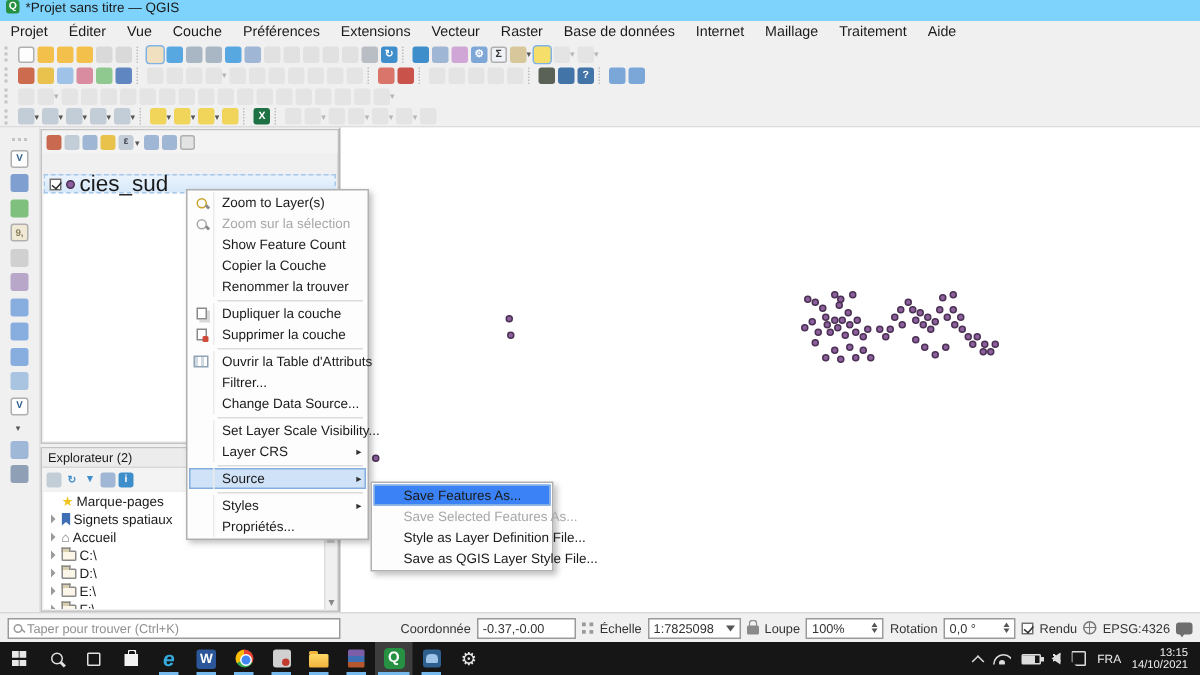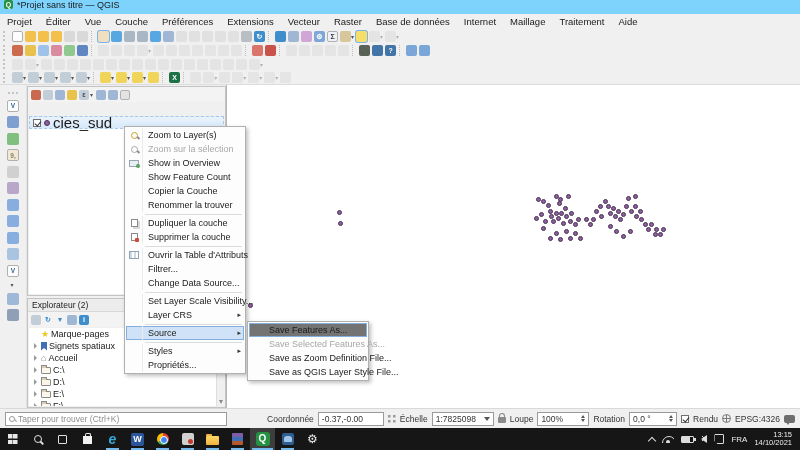--- a/index.html
+++ b/index.html
@@ -65,21 +65,21 @@
 #sub{left:247px;top:321px;width:122px}
 .mi{display:flex;align-items:center;height:14px;position:relative}
 .mic{width:17px;align-self:stretch;border-right:1px solid #ebebeb;display:flex;align-items:center;justify-content:center;flex:none}
 .mil{padding-left:5px;flex:1;white-space:nowrap}
 .marr{margin-right:3px;font-size:7px;color:#333}
 .mi.dis .mil,.mi.dis .marr{color:#a8a8a8}
 .mi.hl{background:#cfe2f7;box-shadow:inset 0 0 0 1px #84aede}
 .msep{height:1px;background:#dcdcdc;margin:1.5px 2px 1.5px 19px}
 .smi{display:flex;align-items:center;height:14px;padding-left:20px;white-space:nowrap}
 .smi.dis{color:#a8a8a8}
-.smi.hl{background:#737373;box-shadow:inset 0 0 0 1px #84aede}
+.smi.hl{background:#3b82f6;box-shadow:inset 0 0 0 1px #84aede}
 
 .ci{position:relative;display:block}
 .ci-zoom-y,.ci-zoom-g{width:7px;height:7px;border:1.5px solid #c9a227;border-radius:50%}
 .ci-zoom-g{border-color:#a8a8a8}
 .ci-zoom-y::after,.ci-zoom-g::after{content:"";position:absolute;width:3px;height:1.5px;background:#8a8a8a;right:-3px;bottom:-1px;transform:rotate(45deg)}
 .ci-overview{width:10px;height:7px;background:#e8eef3;border:1px solid #98a6b5}
 .ci-overview::after{content:"";position:absolute;width:4px;height:4px;border-radius:50%;background:#57a15c;right:-2px;bottom:-2px}
 .ci-duplicate{width:7px;height:8px;background:#fff;border:1px solid #8a8a8a;box-shadow:2px 2px 0 0 #d8d8d8}
 .ci-remove{width:7px;height:8px;background:#fff;border:1px solid #8a8a8a}
 .ci-remove::after{content:"";position:absolute;width:4px;height:4px;background:#d04a3a;right:-2px;bottom:-2px;border-radius:1px}
@@ -488,26 +488,20 @@
         </span>
         <span class="mil">Zoom to Layer(s)</span>
       </div>
       <div class="mi dis">
         <span class="mic">
           <span class="ci ci-zoom-g"></span>
         </span>
         <span class="mil">Zoom sur la sélection</span>
       </div>
       <div class="mi">
-        <span class="mic">
-          <span class="ci ci-overview"></span>
-        </span>
-        <span class="mil">Show in Overview</span>
-      </div>
-      <div class="mi">
         <span class="mic"></span>
         <span class="mil">Show Feature Count</span>
       </div>
       <div class="mi">
         <span class="mic"></span>
         <span class="mil">Copier la Couche</span>
       </div>
       <div class="mi">
         <span class="mic"></span>
         <span class="mil">Renommer la trouver</span>
@@ -563,21 +557,21 @@
         <span class="marr">▸</span>
       </div>
       <div class="mi">
         <span class="mic"></span>
         <span class="mil">Propriétés...</span>
       </div>
     </div>
   <div class="cmenu" id="sub">
       <div class="smi hl">Save Features As...</div>
       <div class="smi dis">Save Selected Features As...</div>
-      <div class="smi">Save as Zoom Definition File...</div>
+      <div class="smi">Style as Layer Definition File...</div>
       <div class="smi">Save as QGIS Layer Style File...</div>
     </div>
 
   <div id="status">
     <div class="locator">
       <span class="mag"></span>
       <span>Taper pour trouver (Ctrl+K)</span>
     </div>
     <span class="spacer"></span>
     <span class="slabel">Coordonnée</span>

